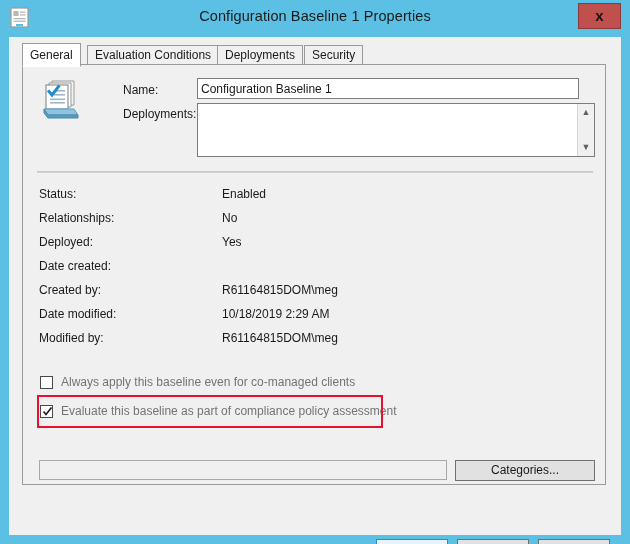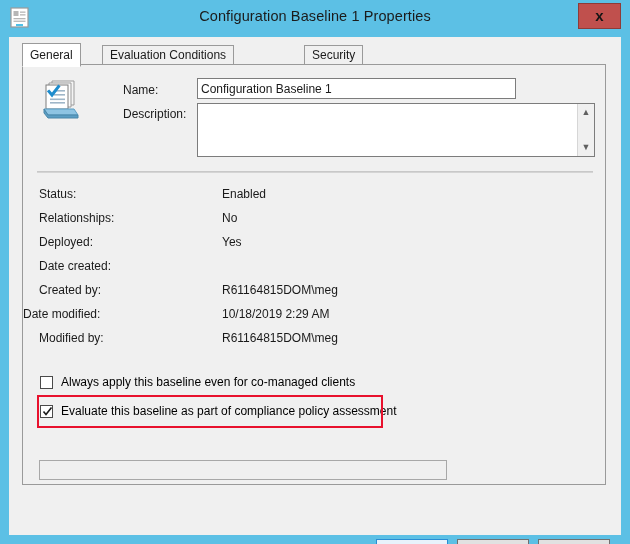--- a/index.html
+++ b/index.html
@@ -206,21 +206,21 @@
   }
   .cbox .tick {
     position: absolute;
     left: 1px; top: -1px;
     width: 11px; height: 13px;
   }
   .cbtext {
     position: absolute;
     left: 21px; top: 0px;
     font-size: 12px;
-    color: #000000;
+    color: #737373;
     white-space: nowrap;
   }
 
   .highlight-box {
     position: absolute;
     border: 2px solid #e8112d;
     box-sizing: border-box;
     pointer-events: none;
   }
 
@@ -276,21 +276,22 @@
 
     <div class="title-text">Configuration Baseline 1 Properties</div>
 
     <div class="close-button">x</div>
   </div>
 
   <div class="client">
 
     <div class="tabstrip">
       <div class="tab active" style="left:0px;">General</div>
-      <div class="tab" style="left:80px;">Evaluation Conditions</div>
+      <div class="tab" style="left:65px;">Evaluation Conditions</div>
+      <div class="tab" style="left:195px;">Deployments</div>
       <div class="tab" style="left:282px;">Security</div>
     </div>
 
     <div class="tabpanel">
 
       <span class="baseline-icon">
         <svg width="44" height="44" viewBox="0 0 44 44">
 
           <polygon points="14,4 36,4 36,28 14,28" fill="#f4f4f4" stroke="#9b9b9b" stroke-width="1"></polygon>
           <polygon points="11,6 33,6 33,30 11,30" fill="#fbfbfb" stroke="#9b9b9b" stroke-width="1"></polygon>
@@ -302,23 +303,23 @@
           <rect x="12" y="25" width="15" height="1.6" fill="#9fb6c8"></rect>
 
           <path d="M11 14.5 L14 18 L20.5 9.5" fill="none" stroke="#1e8ccd" stroke-width="3" stroke-linecap="square"></path>
 
           <polygon points="6,32 36,32 40,38 10,38" fill="#8ec4e3" stroke="#5b9ec4" stroke-width="1"></polygon>
           <polygon points="6,32 6,36 10,41 40,41 40,38 10,38" fill="#5b9ec4" stroke="#4a86a8" stroke-width="1"></polygon>
         </svg>
       </span>
 
       <span class="lbl" style="left:100px; top:18px;">Name:</span>
-      <input class="textinput" style="left: 174px; top: 13px; width: 319px; height: 21px;" value="Configuration Baseline 1">
-
-      <span class="lbl" style="left:100px; top:42px;">Description:</span>
+      <input class="textinput" style="left: 174px; top: 13px; width: 382px; height: 21px;" value="Configuration Baseline 1">
+
+      <span class="lbl" style="left:100px; top:42px;">Deployments:</span>
       <div class="textarea-wrap" style="left:174px; top:38px; width:398px; height:54px;">
         <div class="textarea-inner"></div>
         <div class="scrollbar">
           <div class="sb-btn sb-up">▲</div>
           <div class="sb-btn sb-down">▼</div>
         </div>
       </div>
 
       <div class="hsep" style="left:14px; top:106px; width:556px;"></div>
 
@@ -329,21 +330,21 @@
       <span class="val" style="left:199px; top:146px;">No</span>
 
       <span class="lbl" style="left:16px; top:170px;">Deployed:</span>
       <span class="val" style="left:199px; top:170px;">Yes</span>
 
       <span class="lbl" style="left:16px; top:194px;">Date created:</span>
 
       <span class="lbl" style="left:16px; top:218px;">Created by:</span>
       <span class="val" style="left:199px; top:218px;">R61164815DOM\meg</span>
 
-      <span class="lbl" style="left:0; top:242px;">Date modified:</span>
+      <span class="lbl" style="left:16px; top:242px;">Date modified:</span>
       <span class="val" style="left:199px; top:242px;">10/18/2019 2:29 AM</span>
 
       <span class="lbl" style="left:16px; top:266px;">Modified by:</span>
       <span class="val" style="left:199px; top:266px;">R61164815DOM\meg</span>
 
       <div class="cbrow" style="left:17px; top:310px;">
         <span class="cbox"></span>
         <span class="cbtext">Always apply this baseline even for co-managed clients</span>
       </div>
 
@@ -354,20 +355,21 @@
           </svg>
         </span>
         <span class="cbtext">Evaluate this baseline as part of compliance policy assessment</span>
       </div>
 
       <div class="highlight-box" style="left:14px; top:330px; width:346px; height:33px;"></div>
 
       <div class="cat-input" style="left:16px; top:395px; width:408px; height:20px;">
         <span class="val" style="left:4px; top:2px;"></span>
       </div>
+      <div class="btn" style="left:432px; top:395px; width:140px; height:21px; line-height:19px;">Categories...</div>
 
     </div>
 
     <div class="btn default footer-btn" style="left:367px; line-height:21px;">OK</div>
     <div class="btn footer-btn" style="left:448px; line-height:21px;">Cancel</div>
     <div class="btn footer-btn" style="left:529px; line-height:21px;">Apply</div>
 
   </div>
 </div>
 

